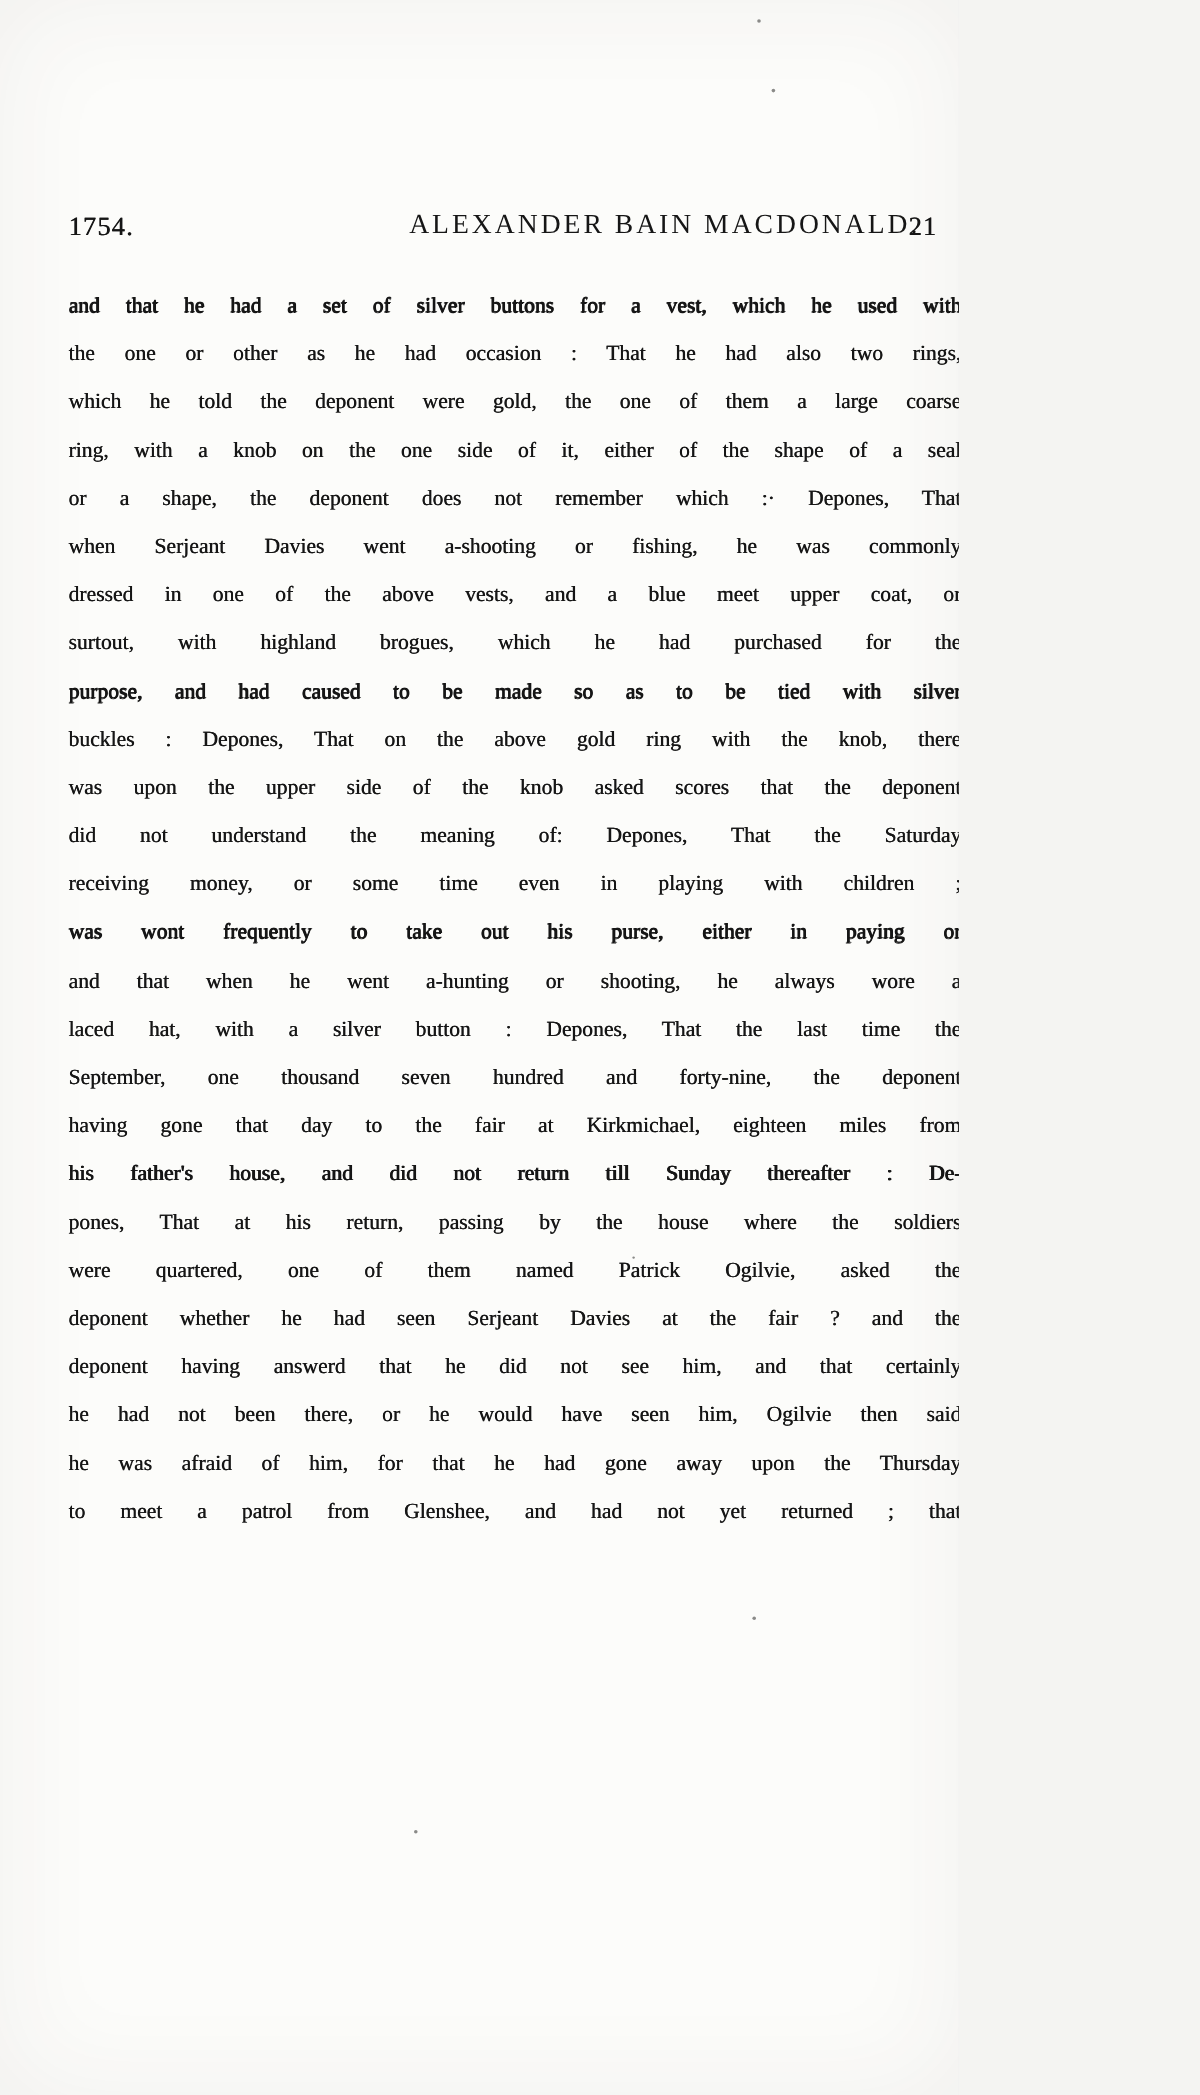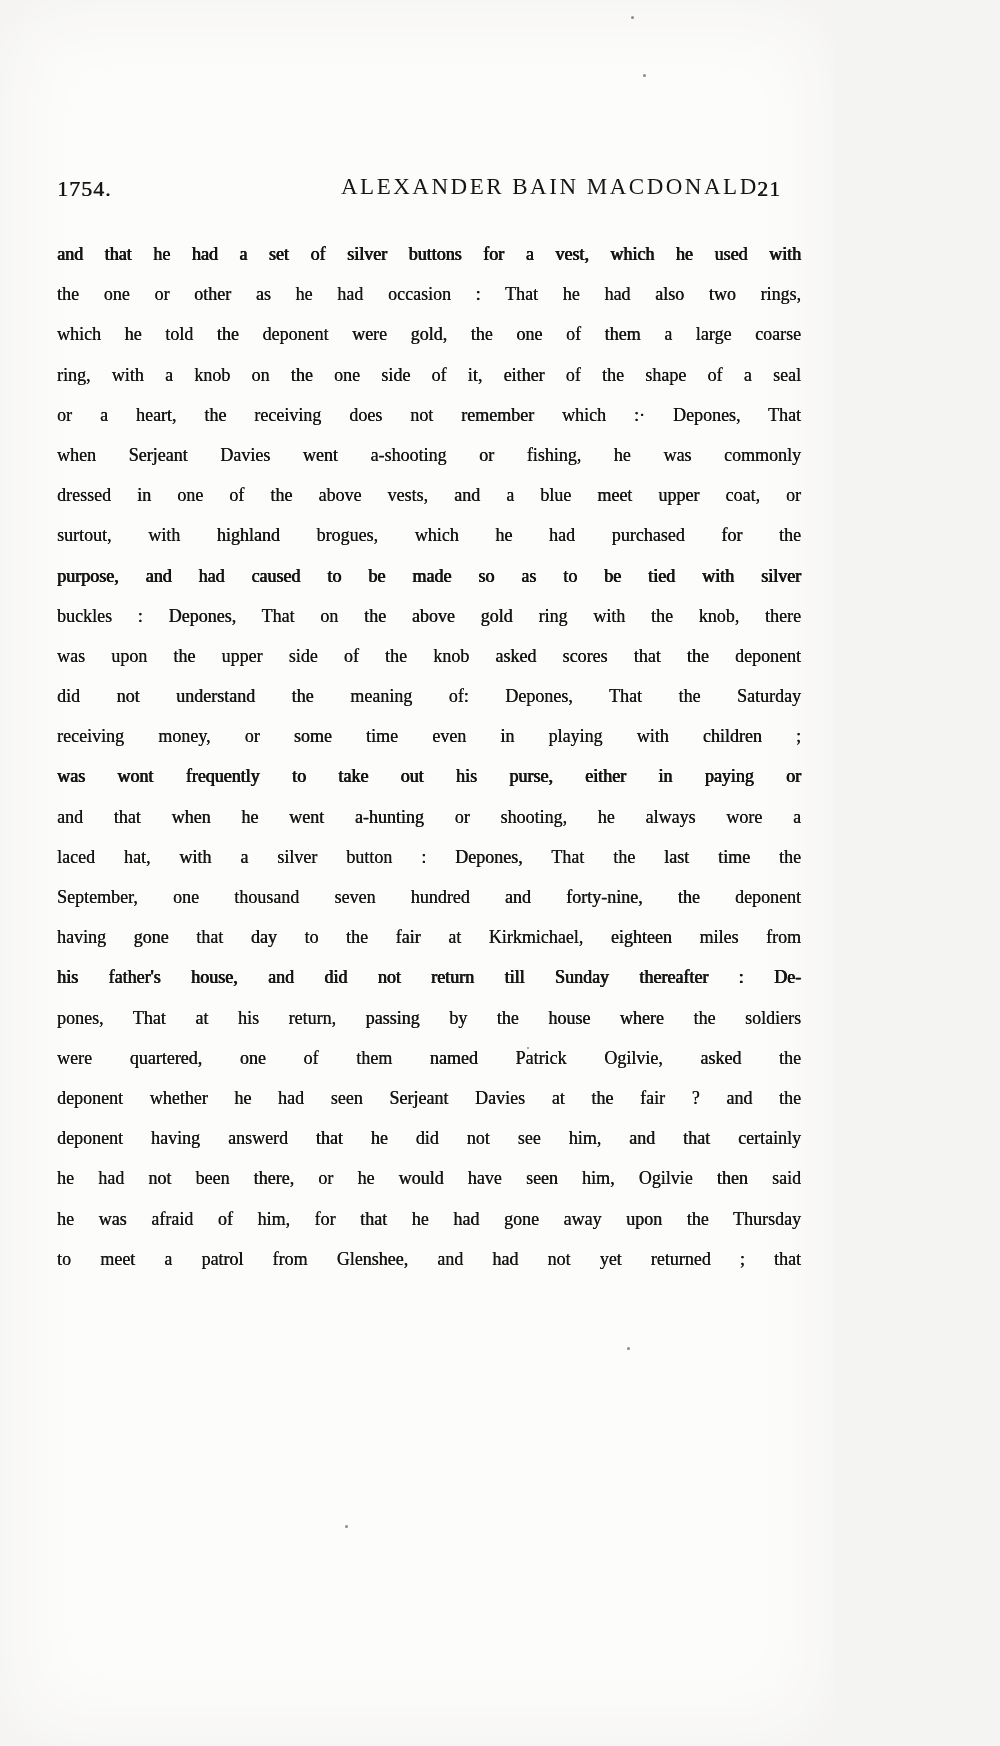--- a/index.html
+++ b/index.html
@@ -10,21 +10,20 @@
     font-family: "Liberation Serif", "DejaVu Serif", serif;
   }
   .page {
     position: relative;
     width: 799px;
     height: 1746px;
     background: #fcfcfa;
     box-shadow: inset 0 0 90px rgba(60,55,45,0.06);
     overflow: hidden;
     color: #161616;
-    padding-left: 35px;
   }
   .header {
     position: absolute;
     left: 57px;
     top: 174px;
     width: 744px;
     height: 30px;
     font-size: 22px;
   }
   .header .year {
@@ -85,21 +84,21 @@
     <span class="year">1754.</span>
     <span class="title">ALEXANDER BAIN MACDONALD.</span>
     <span class="pagenum">21</span>
   </div>
 
   <div class="body-text" id="body-lines">
     <div class="line heavy">and that he had a set of silver buttons for a vest, which he used with</div>
     <div class="line">the one or other as he had occasion : That he had also two rings,</div>
     <div class="line">which he told the deponent were gold, the one of them a large coarse</div>
     <div class="line">ring, with a knob on the one side of it, either of the shape of a seal</div>
-    <div class="line">or a heart, the receiving does not remember which :· Depones, That</div>
+    <div class="line">or a shape, the deponent does not remember which :· Depones, That</div>
     <div class="line">when Serjeant Davies went a-shooting or fishing, he was commonly</div>
     <div class="line">dressed in one of the above vests, and a blue meet upper coat, or</div>
     <div class="line">surtout, with highland brogues, which he had purchased for the</div>
     <div class="line heavy">purpose, and had caused to be made so as to be tied with silver</div>
     <div class="line">buckles : Depones, That on the above gold ring with the knob, there</div>
     <div class="line">was upon the upper side of the knob asked scores that the deponent</div>
     <div class="line">did not understand the meaning of: Depones, That the Saturday</div>
     <div class="line">receiving money, or some time even in playing with children ;</div>
     <div class="line heavy">was wont frequently to take out his purse, either in paying or</div>
     <div class="line">and that when he went a-hunting or shooting, he always wore a</div>

